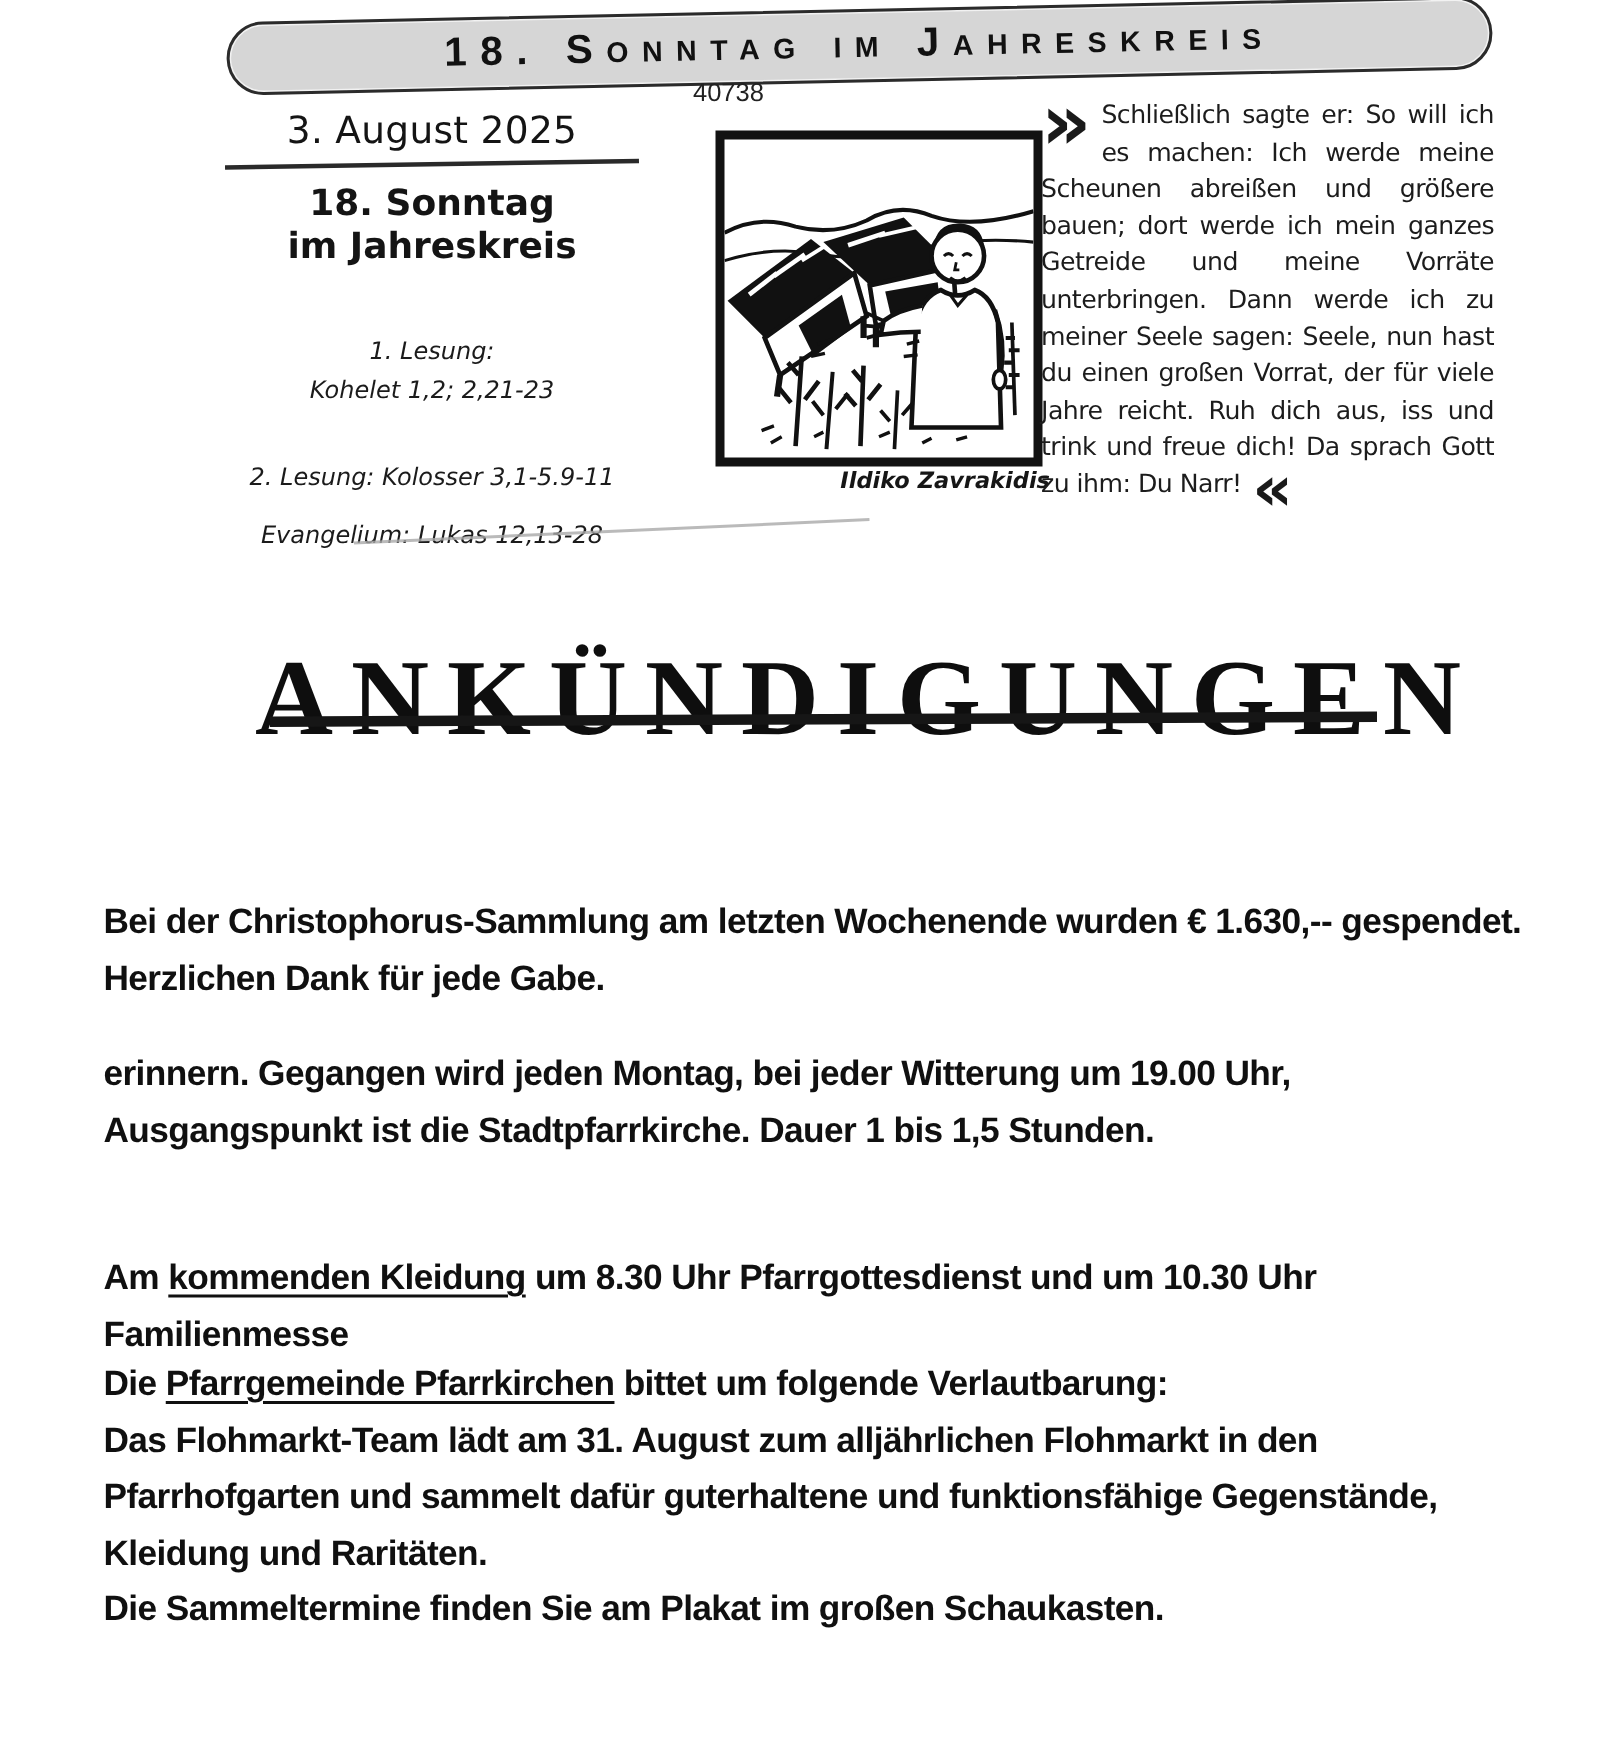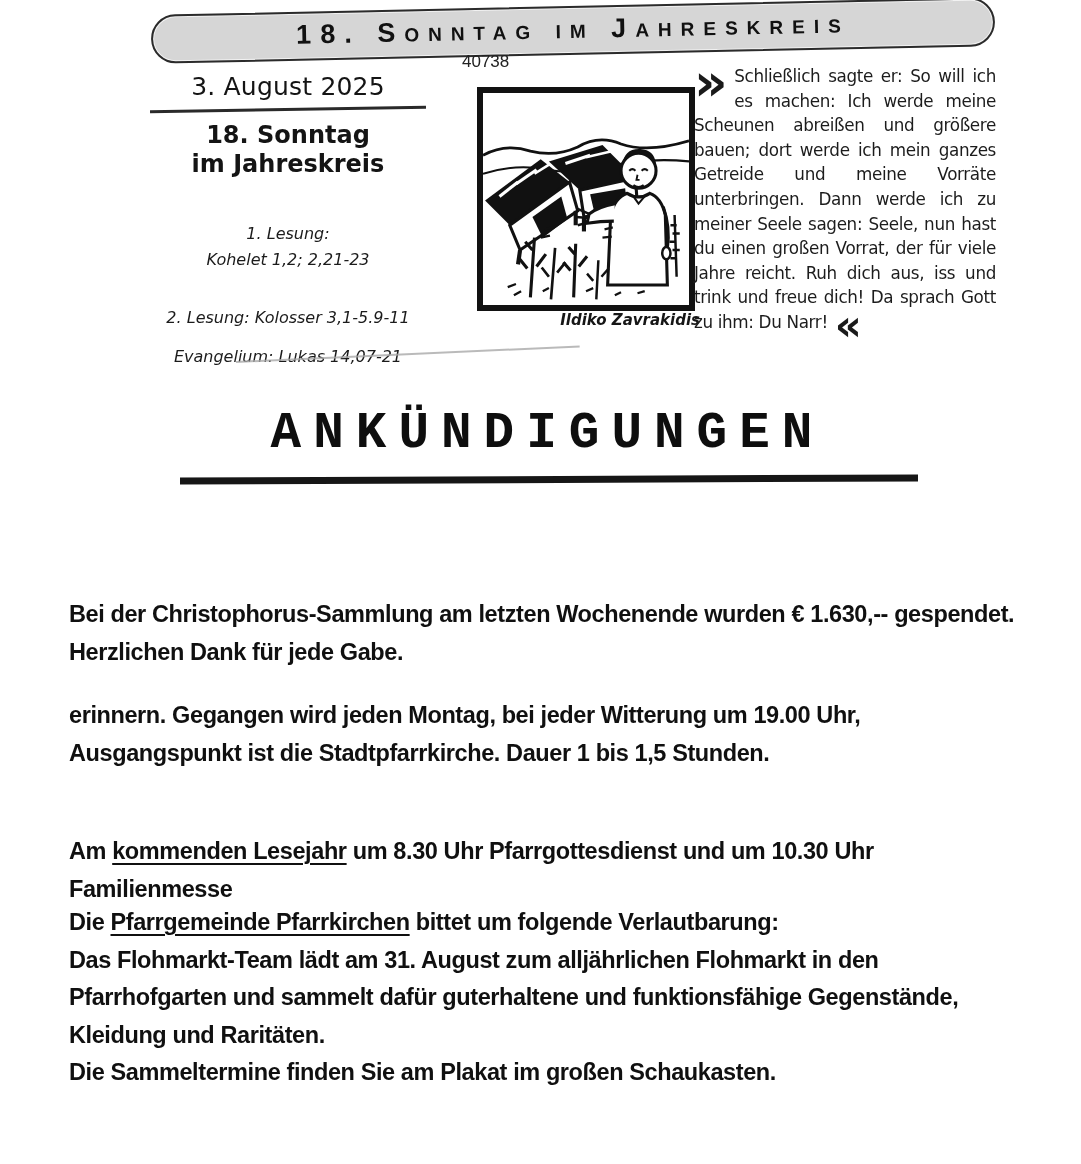--- a/index.html
+++ b/index.html
@@ -95,25 +95,25 @@
   
   .faint-rule {
     position:absolute; left:236px; top:361px;
     width:344px; height:2px; background:#a9a9a9;
     transform:rotate(-2.6deg); transform-origin:left center;
     opacity:0.8;
   }
 
   
   .announce-heading {
-    position:absolute; left:170px; top:405px; width:755px;
+    position:absolute; left:170px; top:424px; width:755px;
     text-align:center;
-    font-family:Liberation Mono, monospace;
+    font-family:Liberation Serif, serif;
     font-weight:bold;
-    font-size:51px;
+    font-size:72px;
     letter-spacing:12px;
     color:#0e0e0e;
     white-space:nowrap;
   }
   .heading-rule {
     position:absolute; left:180px; top:476px;
     width:738px; height:7px; background:#161616;
     transform:rotate(-0.25deg);
   }
 
@@ -153,21 +153,21 @@
     <div class="info-date">3. August 2025</div>
     <div class="date-rule"></div>
     <div class="info-title">
       <div>18. Sonntag</div>
       <div>im Jahreskreis</div>
     </div>
     <div class="readings">
       <div class="reading-block">1. Lesung:</div>
       <div>Kohelet 1,2; 2,21-23</div>
       <div class="reading-2">2. Lesung: Kolosser 3,1-5.9-11</div>
-      <div class="reading-3">Evangelium: Lukas 14,07-21</div>
+      <div class="reading-3">Evangelium: Lukas 12,13-28</div>
     </div>
   </div>
 
   <div class="illustration-frame">
     <svg viewBox="0 0 200 205">
 
       <path d="M0,60 Q22,48 46,56 Q70,62 92,52 Q112,40 134,49 Q160,58 200,46" fill="none" stroke="#111" stroke-width="2.6"></path>
       <path d="M0,78 Q32,68 62,74 Q92,79 122,71 Q160,62 200,66" fill="none" stroke="#111" stroke-width="2"></path>
 
       <polygon points="2,104 56,64 84,86 26,128" fill="#111"></polygon>
@@ -227,21 +227,21 @@
     <div class="line">Bei der Christophorus-Sammlung am letzten Wochenende wurden € 1.630,-- gespendet.</div>
     <div class="line">Herzlichen Dank für jede Gabe.</div>
   </div>
 
   <div class="para p2">
     <div class="line">erinnern. Gegangen wird jeden Montag, bei jeder Witterung um 19.00 Uhr,</div>
     <div class="line">Ausgangspunkt ist die Stadtpfarrkirche. Dauer 1 bis 1,5 Stunden.</div>
   </div>
 
   <div class="para p3">
-    <div class="line"><span>Am </span><span class="u">kommenden Lesejahr</span><span> um 8.30 Uhr Pfarrgottesdienst und um 10.30 Uhr</span></div>
+    <div class="line"><span>Am </span><span class="u">kommenden Kleidung</span><span> um 8.30 Uhr Pfarrgottesdienst und um 10.30 Uhr</span></div>
     <div class="line">Familienmesse</div>
   </div>
 
   <div class="para p4">
     <div class="line"><span>Die </span><span class="u">Pfarrgemeinde Pfarrkirchen</span><span> bittet um folgende Verlautbarung:</span></div>
     <div class="line">Das Flohmarkt-Team lädt am 31. August zum alljährlichen Flohmarkt in den</div>
     <div class="line">Pfarrhofgarten und sammelt dafür guterhaltene und funktionsfähige Gegenstände,</div>
     <div class="line">Kleidung und Raritäten.</div>
     <div class="line">Die Sammeltermine finden Sie am Plakat im großen Schaukasten.</div>
   </div>

